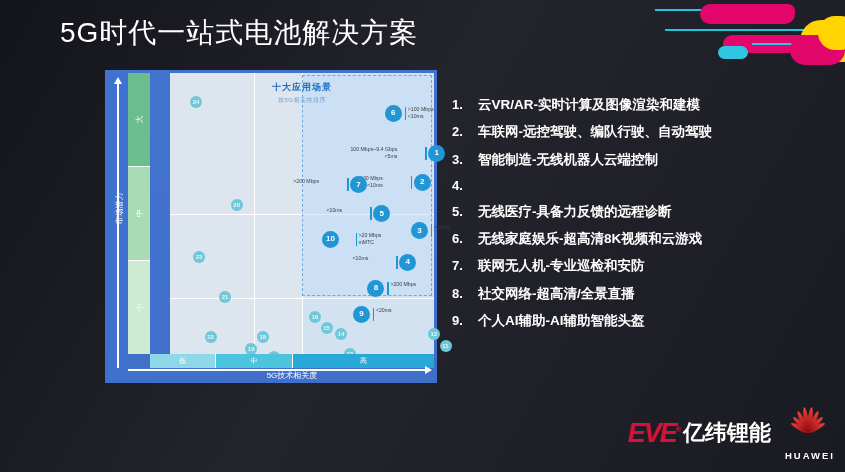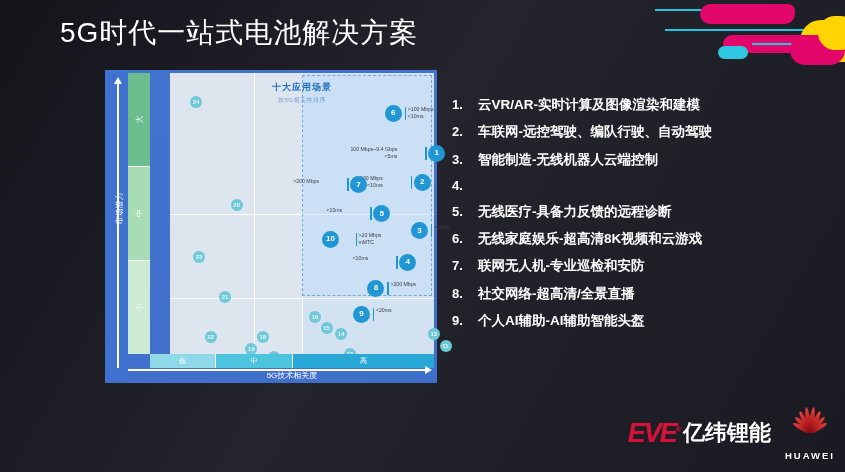--- a/index.html
+++ b/index.html
@@ -274,21 +274,21 @@
     letter-spacing: -2px;
     line-height: 1;
     text-shadow: 0 0 1px #8a0a22;
   }
   .eve-sup { font-size: 7px; color: #d4133a; vertical-align: super; }
   .eve-cn {
     font-size: 22px; font-weight: bold; color: #ffffff;
     letter-spacing: 0px; line-height: 1;
   }
   .hw-logo {
-    display: flex; flex-direction: column; align-items: center;
+    display: flex; flex-direction: column; 
     gap: 18px;
   }
   .hw-flower { position: relative; width: 46px; height: 26px; }
   .hw-pet {
     position: absolute;
     left: 50%; bottom: 0;
     width: 5px; height: 25px;
     background: linear-gradient(to top, #8d0b12, #f0403a);
     border-radius: 50% 50% 40% 40% / 70% 70% 30% 30%;
     transform-origin: 50% 100%;

